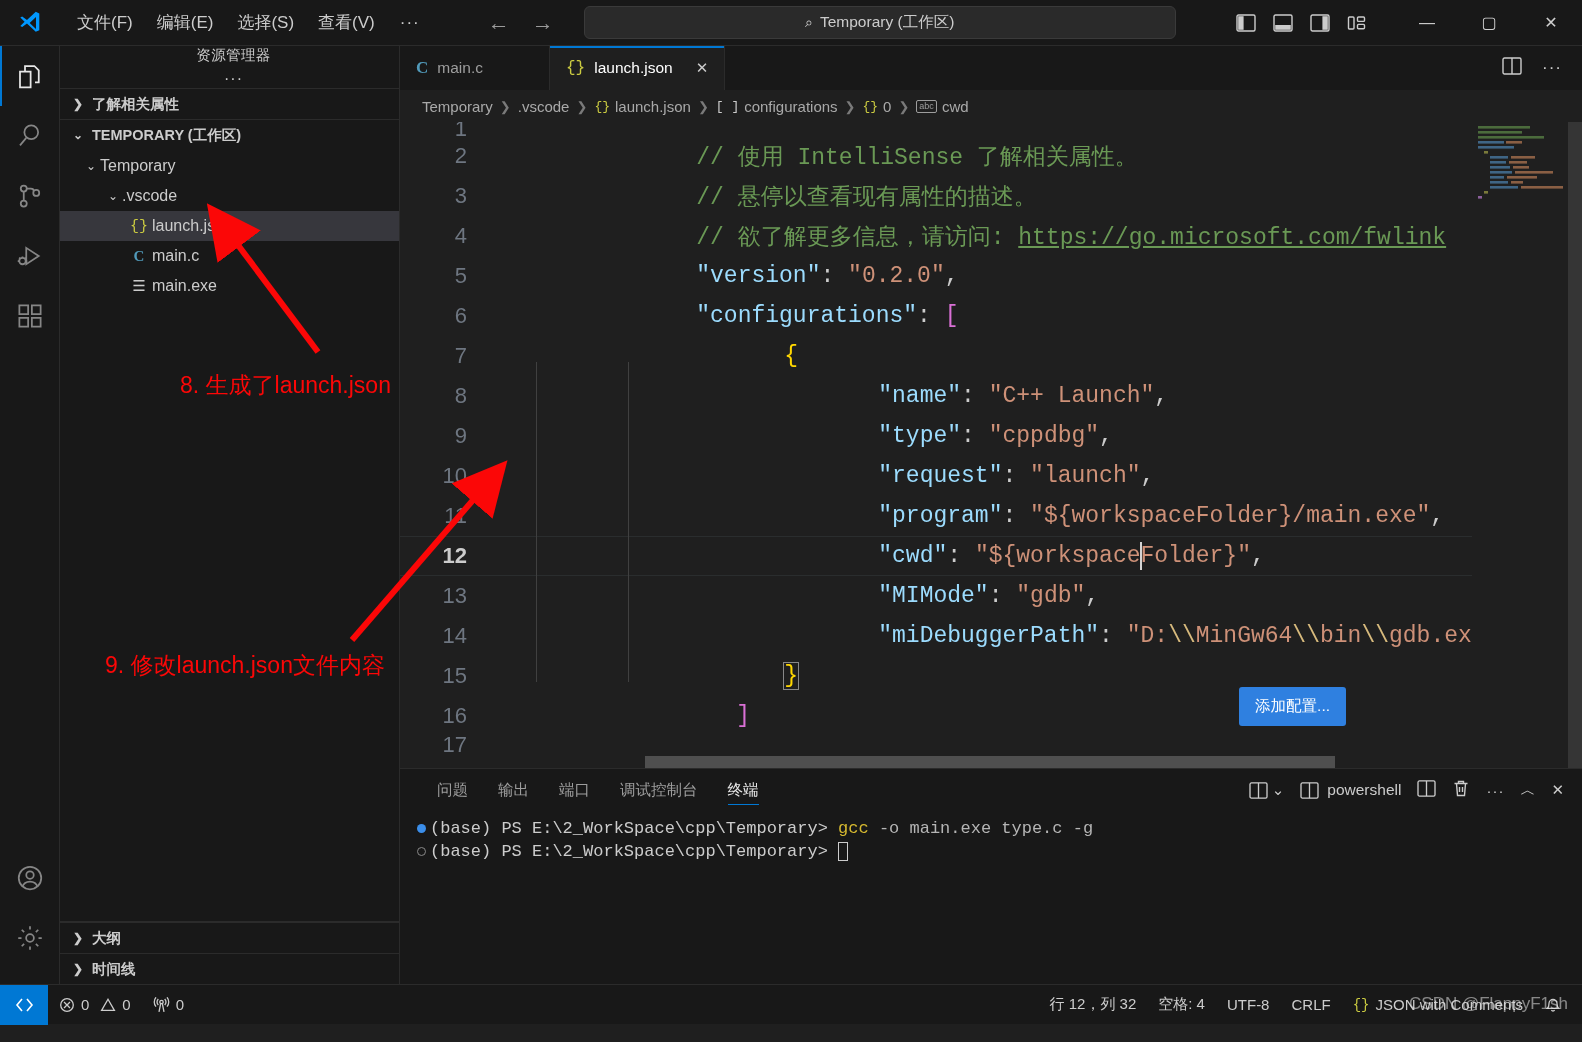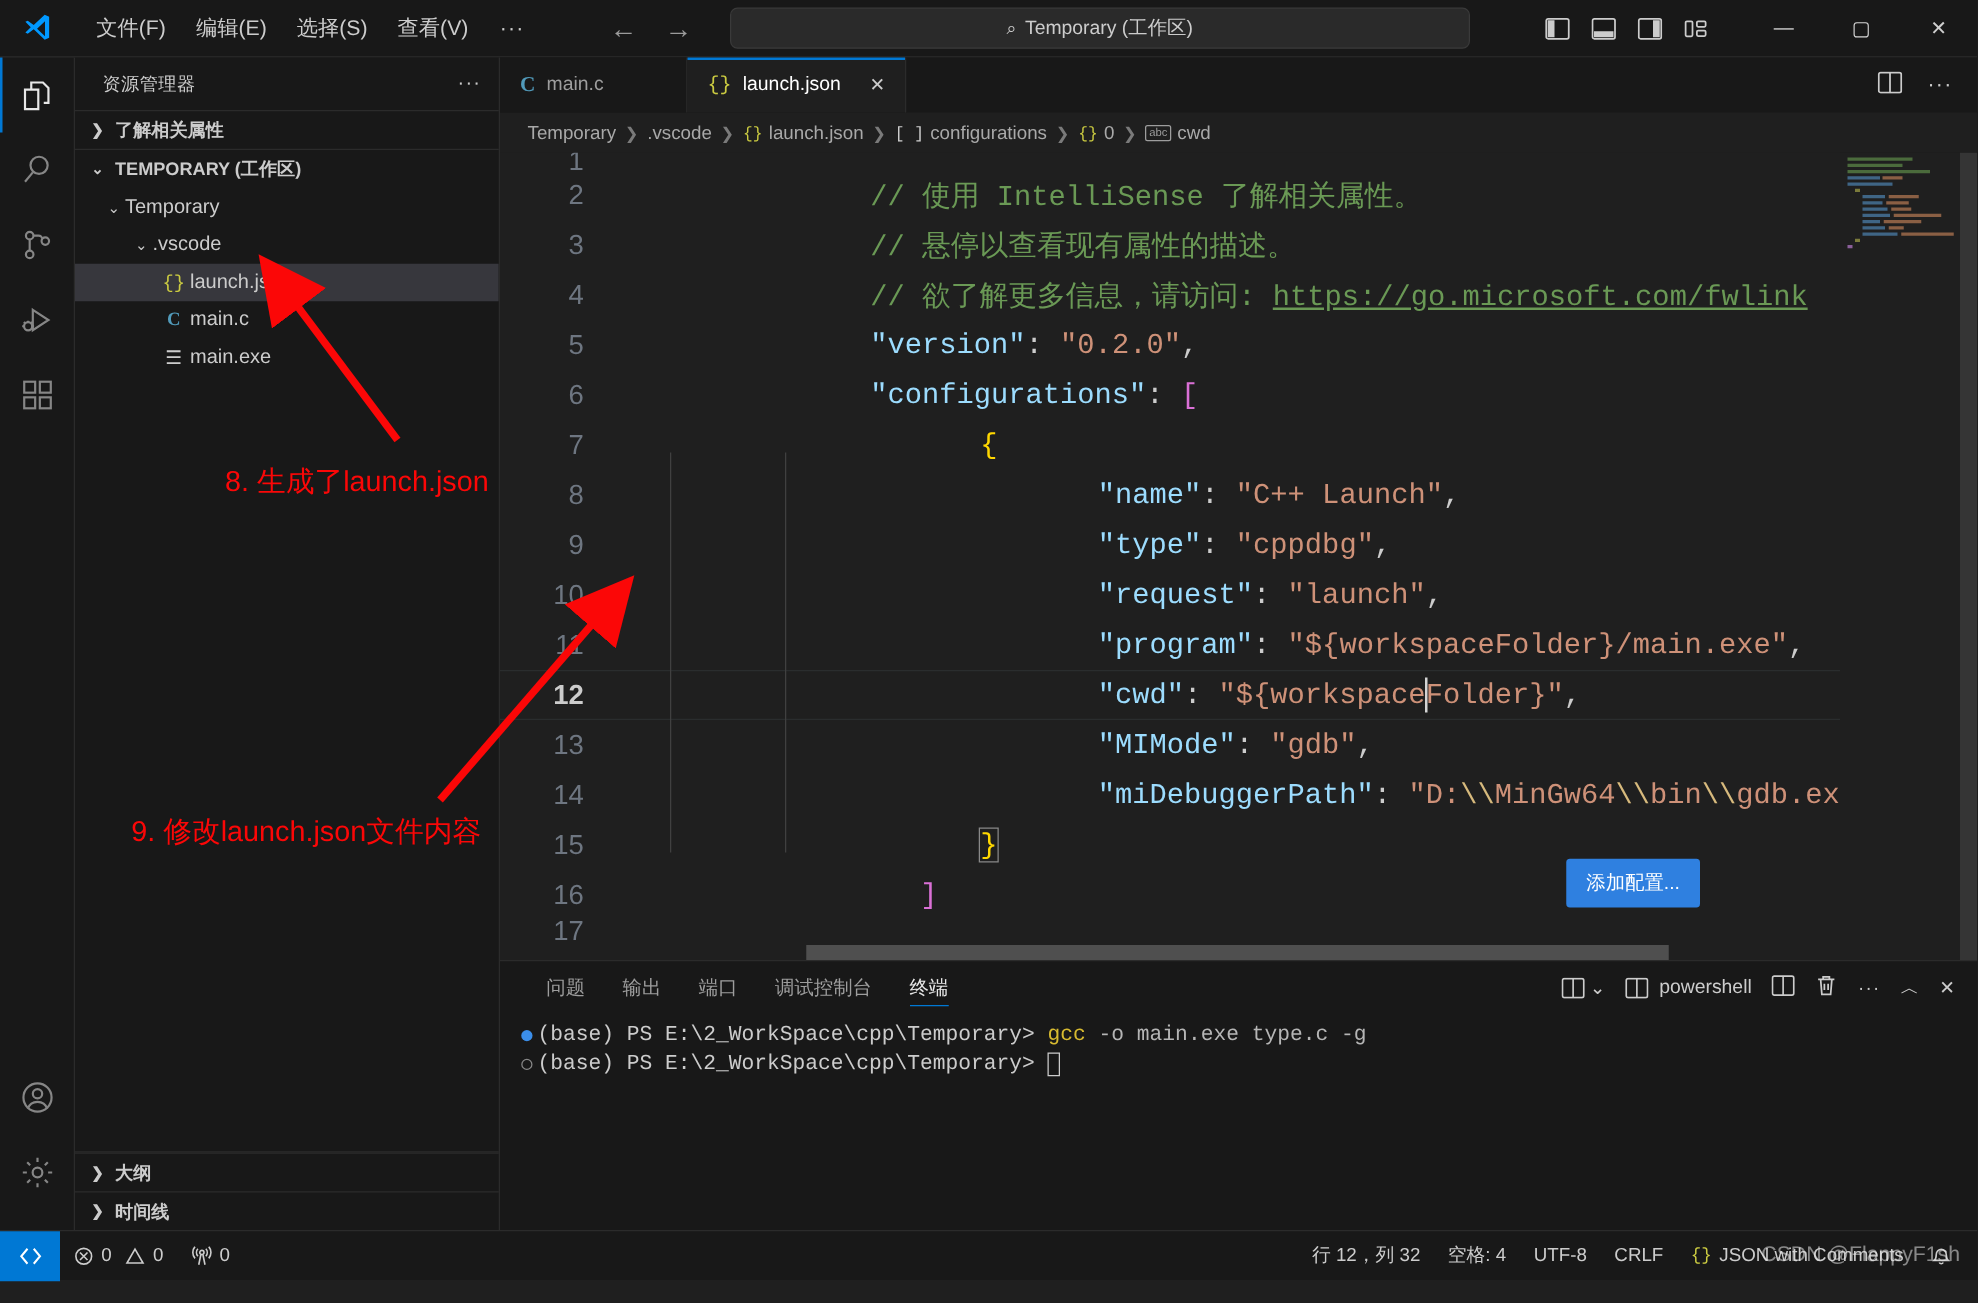--- a/index.html
+++ b/index.html
@@ -84,21 +84,21 @@
 
   
   .sidebar {
     width: 340px; background: #181818;
     display: flex; flex-direction: column;
     border-right: 1px solid #2b2b2b;
     position: relative;
   }
   .sb-header {
     height: 42px; display: flex; align-items: center;
-    padding: 0 14px 0 22px; justify-content: space-between;
+    padding: 0 14px 0 22px; justify-content: space-between; flex-direction: column;
   }
   .sb-title { font-size: 14.5px; color: #cccccc; letter-spacing: .4px; }
   .sb-dots { color: #cccccc; font-size: 16px; letter-spacing: 1px; cursor: default; }
 
   .sb-section-head {
     height: 31px; display: flex; align-items: center; gap: 5px;
     padding-left: 9px; font-size: 14.5px; font-weight: bold; color: #cccccc;
     cursor: default; border-top: 1px solid #2b2b2b;
   }
   .chev { width: 18px; text-align: center; font-size: 12px; color: #cccccc; display: inline-block; }
@@ -185,21 +185,21 @@
     border-left: 0px solid #2b2b2b;
   }
   .mini-slider { position: absolute; right: 0; top: 0; width: 14px; height: 100%; background: rgba(121,121,121,.25); }
 
   .hscroll {
     position: absolute; left: 95px; right: 110px; bottom: 0; height: 12px;
   }
   .hscroll-thumb { position: absolute; left: 150px; width: 690px; height: 12px; background: #4f4f4f; }
 
   .add-config-btn {
-    position: absolute; right: 112px; bottom: 42px;
+    position: absolute; right: 126px; bottom: 42px;
     background: #2f80e0; color: #ffffff; font-size: 15.5px;
     padding: 9px 16px; border-radius: 3px; cursor: default;
   }
 
   
   .panel { height: 216px; min-height: 216px; background: #181818; border-top: 1px solid #2b2b2b; display: flex; flex-direction: column; }
   .panel-tabs { height: 42px; display: flex; align-items: center; padding-left: 22px; gap: 0; }
   .ptab {
     font-size: 15.5px; color: #9d9d9d; padding: 0 15px; height: 42px;
     display: flex; align-items: center; position: relative; cursor: default;

